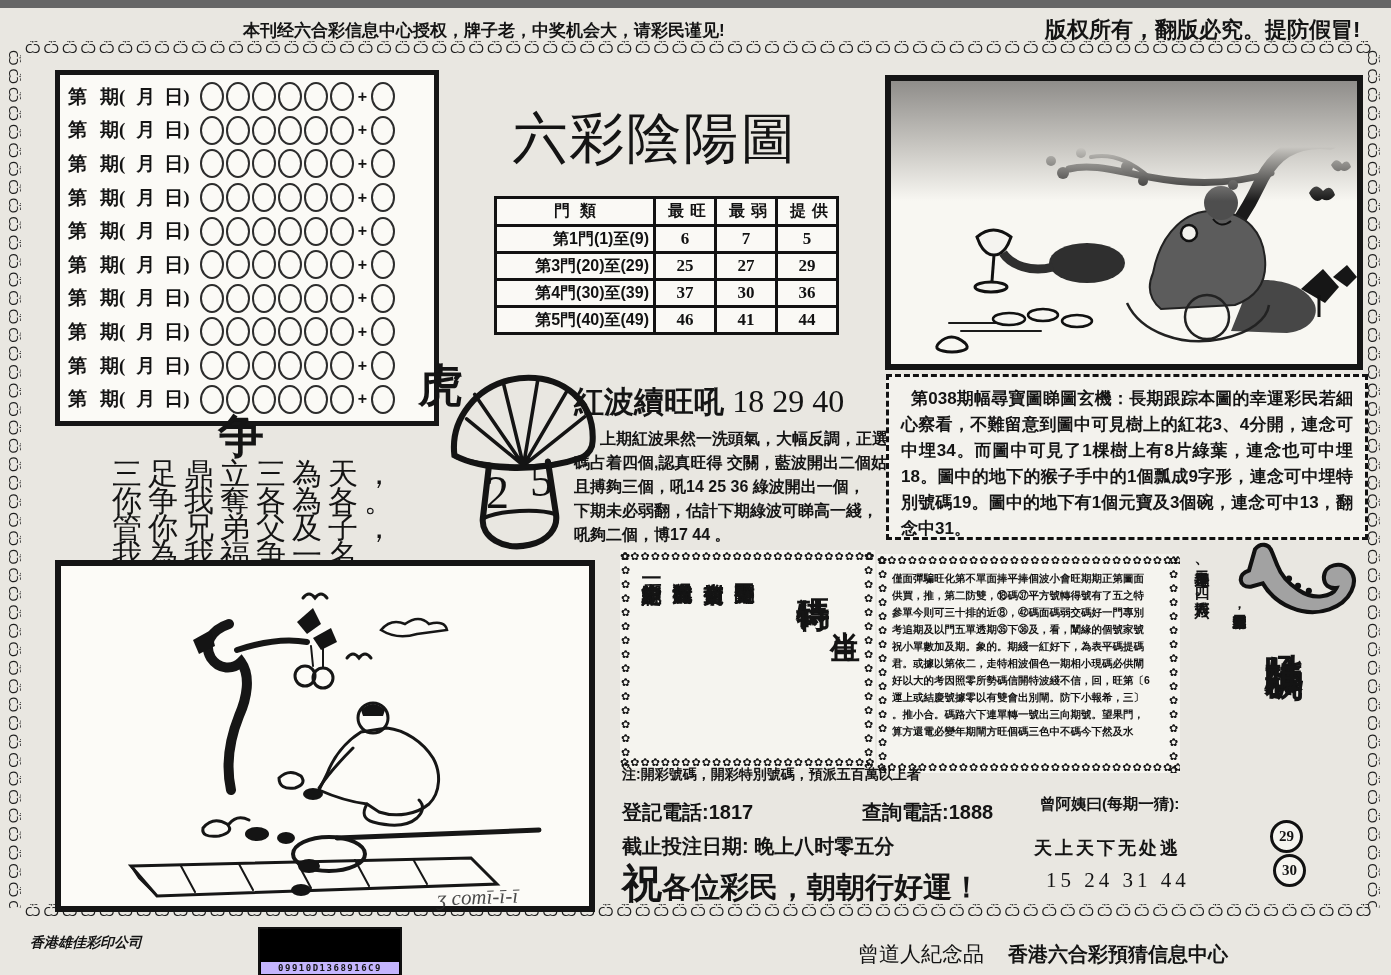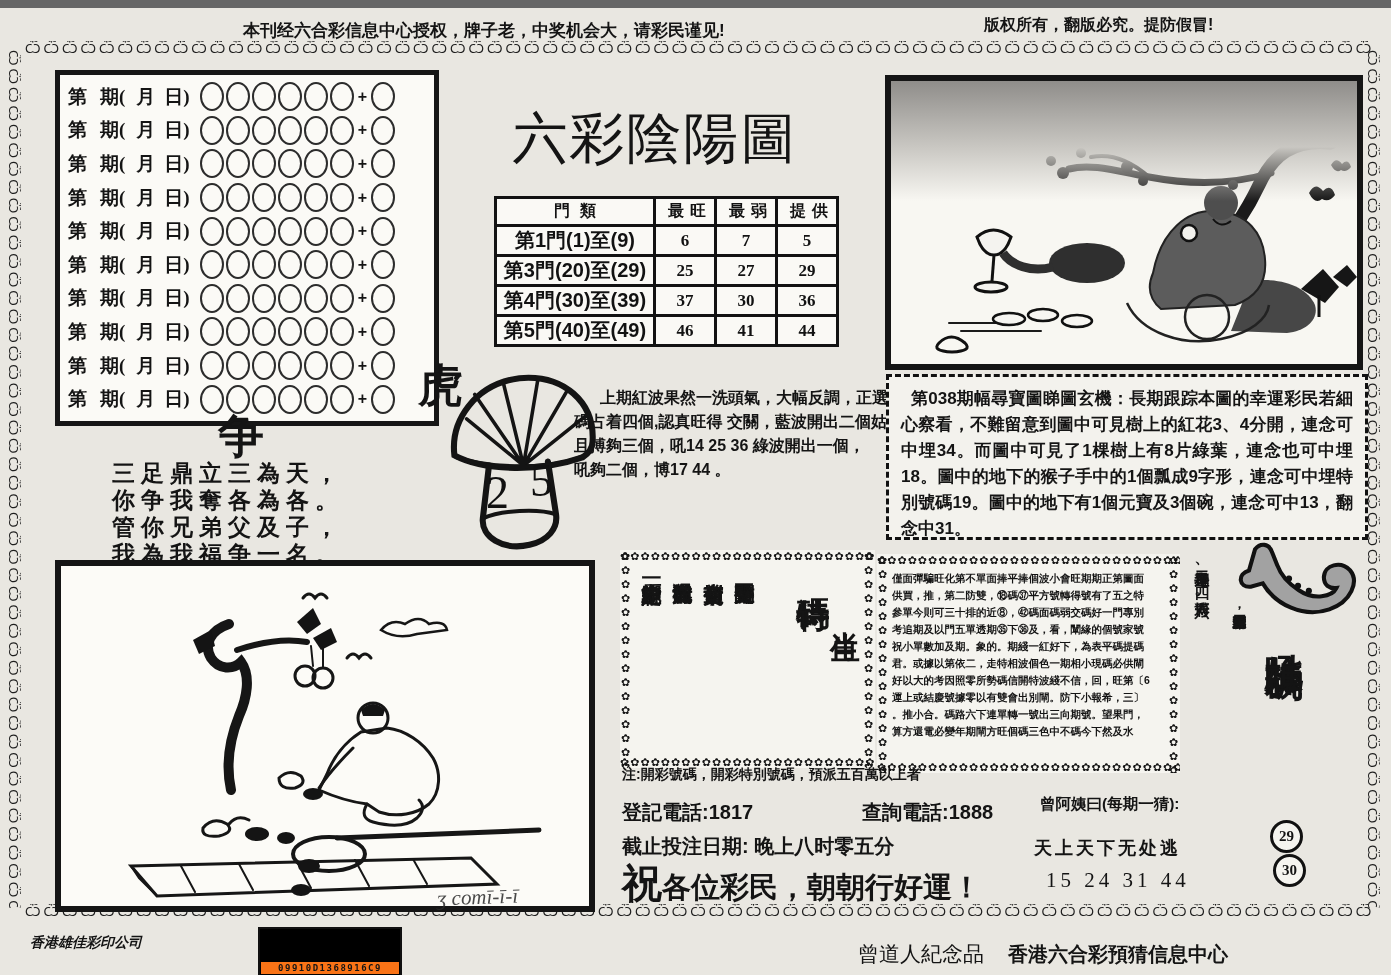--- a/index.html
+++ b/index.html
@@ -30,32 +30,32 @@
 
   
   .maintitle{position:absolute;left:500px;top:94px;width:310px;text-align:center;
              font-size:55px;font-weight:400;font-family:"Liberation Serif",serif;
              letter-spacing:2px;white-space:nowrap;}
 
   
   table.stat{position:absolute;left:494px;top:188px;border-collapse:collapse;background:#faf9f5;}
   table.stat td,table.stat th{border:3px solid #121212;font-weight:bold;color:#121212;}
   table.stat th{font-size:16px;letter-spacing:10px;height:25px;padding:0 2px 0 12px;}
-  table.stat td.cat{width:148px;text-align:center;padding:0 4px;font-size:20px;height:24px;white-space:nowrap;}
+  table.stat td.cat{width:148px;text-align:right;padding:0 4px;font-size:16px;height:24px;white-space:nowrap;}
   table.stat td.num{width:56px;text-align:center;font-size:17px;font-family:"Liberation Serif",serif;}
 
   
   .picbox{position:absolute;border:6px solid #151515;background:#f8f7f2;overflow:hidden;}
   .grad{position:absolute;left:0;top:0;right:0;height:120px;
         background:linear-gradient(#8f8d8a,#c9c7c2 55%,rgba(248,247,242,0) 100%);}
 
   
   .poem-title{position:absolute;left:218px;top:398px;font-size:46px;font-weight:900;
               font-family:"Liberation Serif",serif;}
-  .poem{position:absolute;left:112px;top:452px;font-size:23px;font-weight:bold;line-height:27px;
+  .poem{position:absolute;left:112px;top:452px;font-size:30px;font-weight:normal;line-height:27px;
         letter-spacing:6px;font-family:"Liberation Serif",serif;white-space:nowrap;}
 
   
   .tiger{position:absolute;left:418px;top:348px;width:180px;height:200px;}
   .tiger .hz{position:absolute;left:0;top:0;font-size:45px;font-weight:900;
              font-family:"Liberation Serif",serif;}
   .mushnum{position:absolute;font-size:46px;font-family:"Liberation Serif",serif;color:#111;}
 
   
   .redblk{position:absolute;left:574px;top:374px;width:314px;}
@@ -98,35 +98,35 @@
            font-family:"Liberation Serif",serif;background:#f5f4ef;}
 
   
   .bm{position:absolute;font-weight:bold;white-space:nowrap;}
   .wish{position:absolute;left:622px;top:848px;white-space:nowrap;font-weight:bold;}
   .wish .big{font-size:40px;font-family:"Liberation Serif",serif;}
   .wish .rest{font-size:29px;text-align:center;}
 
   
   .barcode{position:absolute;left:258px;top:919px;width:140px;height:46px;border:2px solid #111;background:#000;}
-  .barcode .digits{position:absolute;left:1px;right:1px;bottom:1px;height:12px;background:#f97316;
+  .barcode .digits{position:absolute;left:1px;right:1px;bottom:1px;height:12px;background:#c4b5fd;
                    font-size:9px;letter-spacing:1.5px;text-align:center;line-height:12px;font-weight:bold;}
 
   .artifact{position:absolute;left:437px;top:877px;font-size:21px;font-style:italic;
             font-family:"Liberation Serif",serif;color:#2a2a2a;transform:rotate(-2deg);opacity:.85;}
 
   svg{display:block;}
 </style>
 </head>
 <body>
 
 <div class="page">
 
   <div class="banner" style="left:243px;top:11px;font-size:17px;">本刊经六合彩信息中心授权，牌子老，中奖机会大，请彩民谨见!</div>
-  <div class="banner" style="left:984px;top:7px;font-size:16px;">版权所有，翻版必究。提防假冒!</div>
+  <div class="banner" style="left:1045px;top:7px;font-size:22px;">版权所有，翻版必究。提防假冒!</div>
 
   <div class="chain" style="left:25px;top:33px;width:1348px;">ѼѼѼѼѼѼѼѼѼѼѼѼѼѼѼѼѼѼѼѼѼѼѼѼѼѼѼѼѼѼѼѼѼѼѼѼѼѼѼѼѼѼѼѼѼѼѼѼѼѼѼѼѼѼѼѼѼѼѼѼѼѼѼѼѼѼѼѼѼѼѼѼѼѼѼѼѼѼѼѼѼѼѼѼѼѼѼѼѼѼѼѼѼѼѼѼѼѼѼѼѼѼѼѼѼѼѼѼѼѼѼѼѼѼѼѼѼѼѼѼѼѼѼѼѼѼѼѼѼѼ</div>
   <div class="chain" style="left:25px;top:896px;width:1348px;">ѼѼѼѼѼѼѼѼѼѼѼѼѼѼѼѼѼѼѼѼѼѼѼѼѼѼѼѼѼѼѼѼѼѼѼѼѼѼѼѼѼѼѼѼѼѼѼѼѼѼѼѼѼѼѼѼѼѼѼѼѼѼѼѼѼѼѼѼѼѼѼѼѼѼѼѼѼѼѼѼѼѼѼѼѼѼѼѼѼѼѼѼѼѼѼѼѼѼѼѼѼѼѼѼѼѼѼѼѼѼѼѼѼѼѼѼѼѼѼѼѼѼѼѼѼѼѼѼѼѼ</div>
   <div class="chain v" style="left:5px;top:42px;height:858px;">ѼѼѼѼѼѼѼѼѼѼѼѼѼѼѼѼѼѼѼѼѼѼѼѼѼѼѼѼѼѼѼѼѼѼѼѼѼѼѼѼѼѼѼѼѼѼѼѼѼѼѼѼѼѼѼѼѼѼѼѼѼѼѼѼѼѼѼѼѼѼ</div>
   <div class="chain v" style="left:1364px;top:42px;height:858px;">ѼѼѼѼѼѼѼѼѼѼѼѼѼѼѼѼѼѼѼѼѼѼѼѼѼѼѼѼѼѼѼѼѼѼѼѼѼѼѼѼѼѼѼѼѼѼѼѼѼѼѼѼѼѼѼѼѼѼѼѼѼѼѼѼѼѼѼѼѼѼ</div>
 
   <div class="cbox">
     <div class="crow">
       <span class="cl">第</span>
       <span class="cl g1">期(</span>
@@ -388,24 +388,29 @@
         <path d="M12,88 C50,100 110,100 138,86" stroke-width="4"></path>
         <path d="M44,96 L38,148 C36,166 58,180 84,174 C102,170 112,158 110,144 L102,92" stroke-width="6"></path>
         <path d="M38,148 C56,140 92,138 110,144" stroke-width="4"></path>
       </g>
     </svg>
     <span class="mushnum" style="left:68px;top:110px;">2</span>
     <span class="mushnum" style="left:112px;top:98px;">5</span>
   </div>
 
   <div class="redblk">
+    <div class="h1">
+      <span>紅波續旺吼</span>
+      <span class="nums">18 29 40</span>
+    </div>
     <div class="body">
       <div>上期紅波果然一洗頭氣，大幅反調，正選號</div>
       <div>碼占着四個,認真旺得 交關，藍波開出二個姑</div>
       <div>且搏夠三個，吼14 25 36 綠波開出一個，</div>
+      <div>下期未必弱翻，估計下期綠波可睇高一綫，</div>
       <div>吼夠二個，博17 44 。</div>
     </div>
   </div>
 
   <div class="mystery">第038期幅尋寶圖睇圖玄機：長期跟踪本圖的幸運彩民若細心察看，不難留意到圖中可見樹上的紅花3、4分開，連念可中埋34。而圖中可見了1棵樹上有8片綠葉，連念也可中埋18。圖中的地下的猴子手中的1個瓢成9字形，連念可中埋特別號碼19。圖中的地下有1個元寶及3個碗，連念可中13，翻念中31。</div>
 
   <div class="picbox" style="left:55px;top:552px;width:528px;height:340px;background:#fcfbf7;">
     <svg width="528" height="340" viewBox="0 0 528 340">
       <g stroke="#161616" fill="none" stroke-linecap="round">
         <path d="M168,58 C150,64 142,78 150,92 C158,104 172,104 180,96 C190,110 186,132 178,150 C170,170 164,196 170,224" stroke-width="10"></path>

